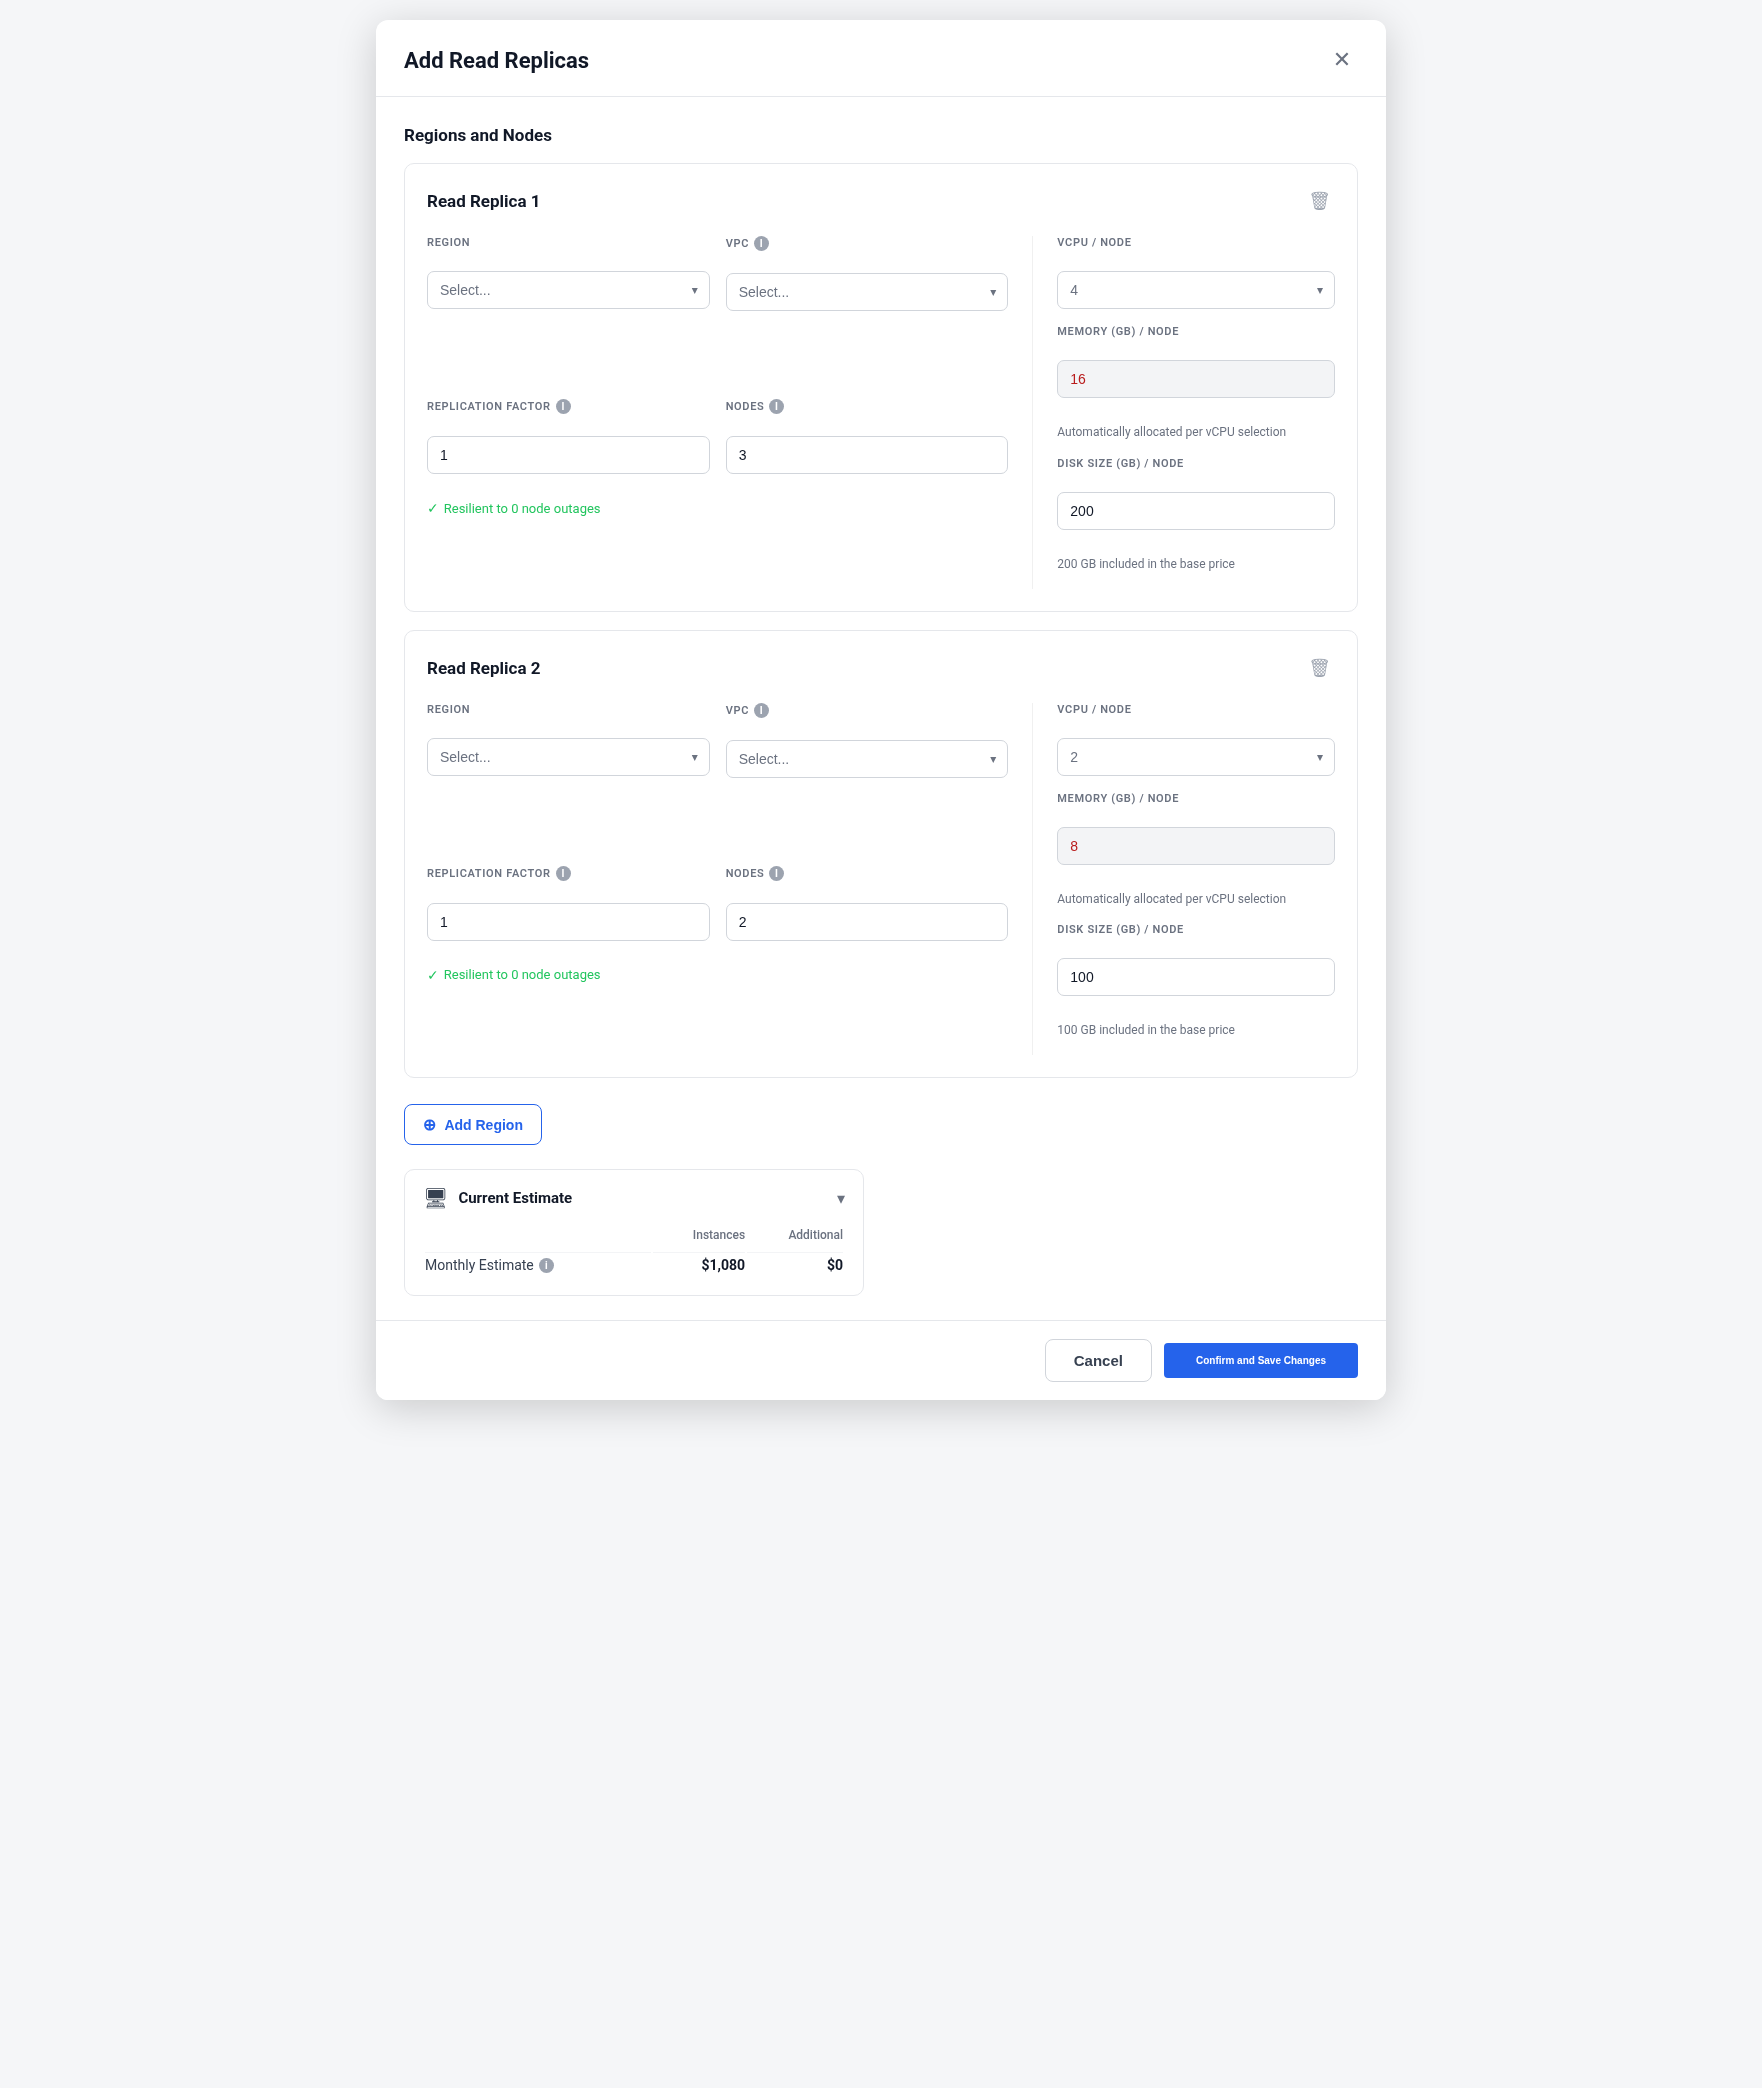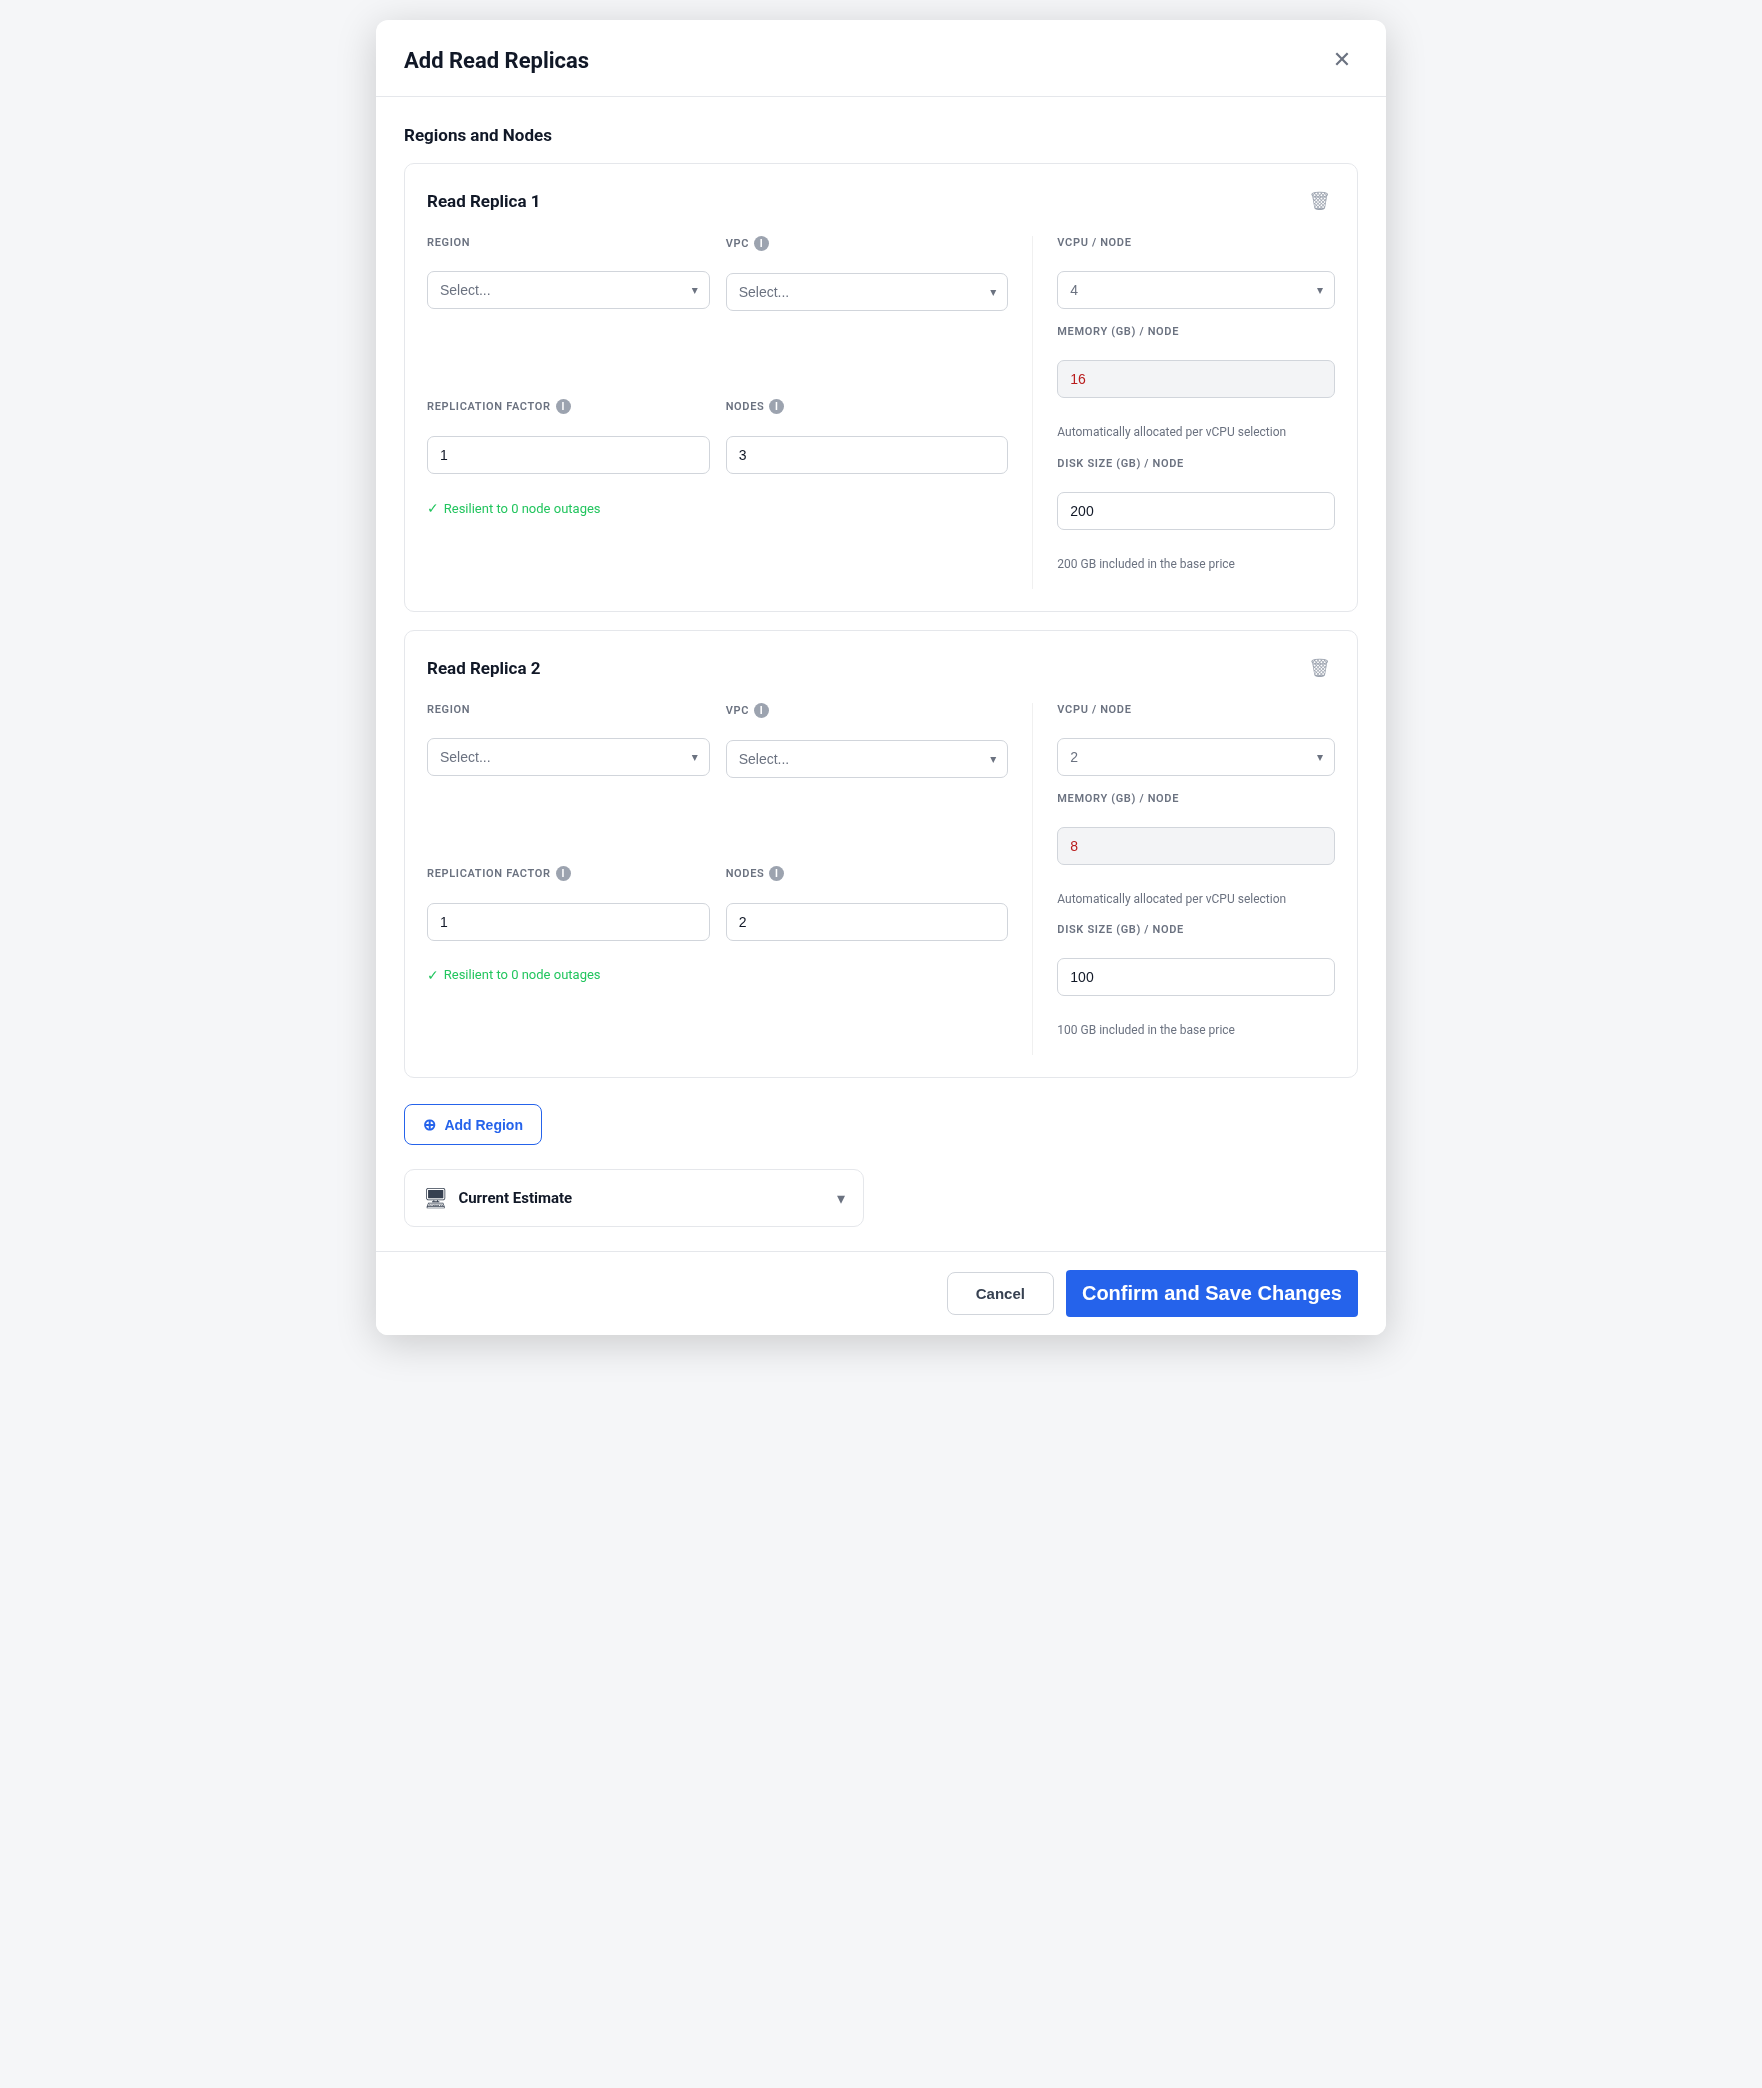--- a/index.html
+++ b/index.html
@@ -273,23 +273,23 @@
       font-size: 15px;
       font-weight: 600;
       padding: 12px 28px;
       cursor: pointer;
     }
     .confirm-btn {
       background: #2563eb;
       border: none;
       border-radius: 4px;
       color: #fff;
-      font-size: 20px;
+      font-size: 10px;
       font-weight: 600;
-      padding: 12px 16px;
+      padding: 12px 32px;
       cursor: pointer;
     }
   </style>
 </head>
 <body>
 
 <div class="modal">
 
   <div class="modal-header">
     <span class="modal-title">Add Read Replicas</span>
@@ -472,20 +472,41 @@
     
     <div class="estimate-section">
       <div class="estimate-card">
         <div class="estimate-header">
           <div class="estimate-header-left">
             <span class="estimate-icon">🖥</span>
             <span class="estimate-title">Current Estimate</span>
           </div>
           <span style="color:#6b7280; font-size:16px;">▾</span>
         </div>
+        <div class="estimate-body">
+          <table class="estimate-table">
+            <thead>
+              <tr>
+                <th></th>
+                <th>Instances</th>
+                <th>Additional</th>
+              </tr>
+            </thead>
+            <tbody>
+              <tr>
+                <td style="display:flex; align-items:center; gap:5px;">
+                  <span>Monthly Estimate</span>
+                  <span class="info-icon">i</span>
+                </td>
+                <td class="amount">$1,080</td>
+                <td class="amount">$0</td>
+              </tr>
+            </tbody>
+          </table>
+        </div>
       </div>
     </div>
   </div>
 
   <div class="modal-footer">
     <button class="cancel-btn">Cancel</button>
     <button class="confirm-btn">Confirm and Save Changes</button>
   </div>
 </div>
 

